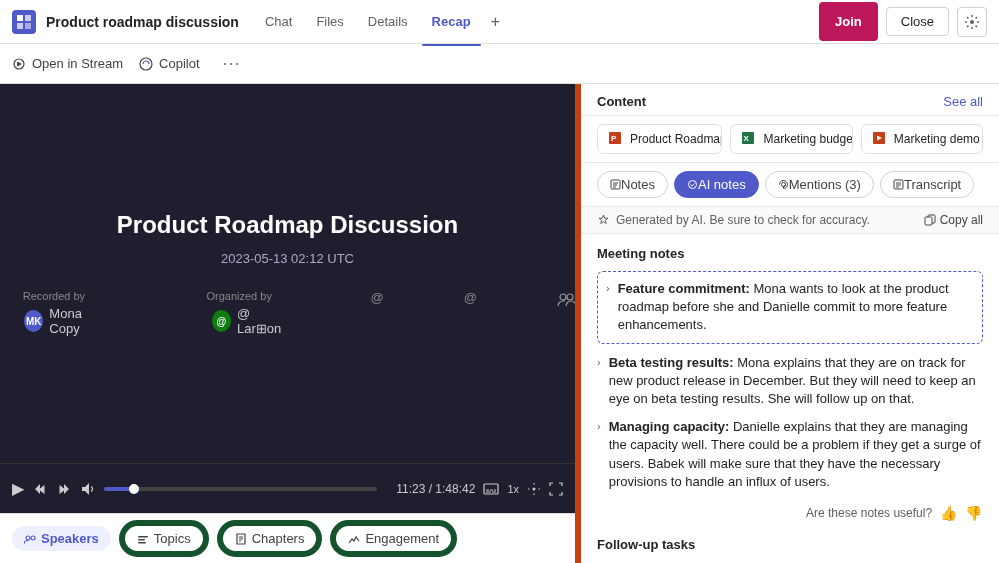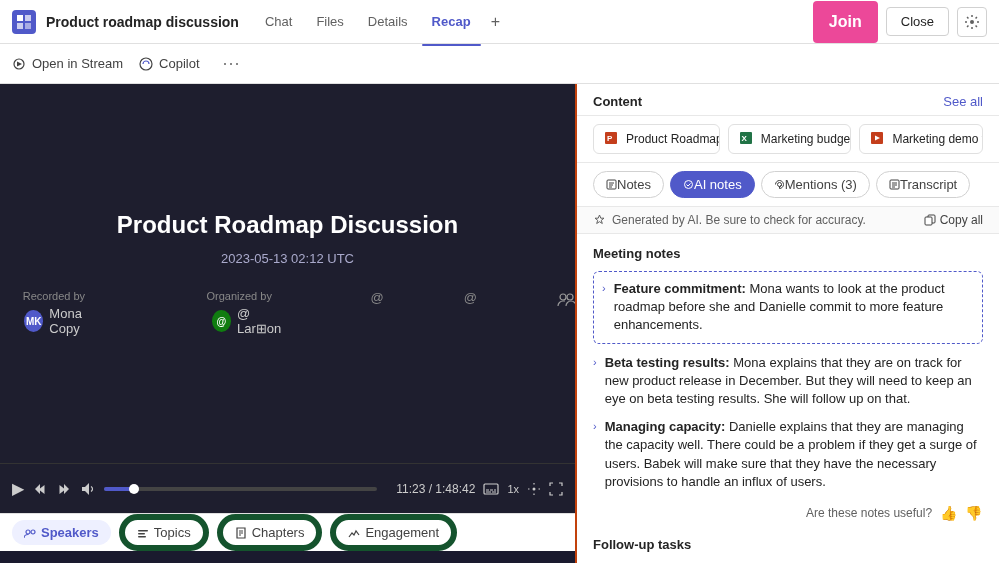--- a/index.html
+++ b/index.html
@@ -26,22 +26,22 @@
       border-radius: 4px; white-space: nowrap; position: relative;
     }
     .nav-tab.active { color: #5059C9; font-weight: 600; }
     .nav-tab.active::after {
       content: ''; position: absolute; bottom: -11px; left: 0; right: 0;
       height: 2px; background: #5059C9; border-radius: 2px;
     }
     .nav-tab-plus { color: #616161; font-size: 16px; cursor: pointer; padding: 4px 6px; }
     .titlebar-actions { display: flex; gap: 8px; margin-left: auto; align-items: center; }
     .btn-join {
-      background: #ec4899; color: white; border: none; padding: 12px 16px;
-      border-radius: 4px; font-size: 16px; cursor: pointer; font-weight: 600;
+      background: #be185d; color: white; border: none; padding: 12px 16px;
+      border-radius: 4px; font-size: 13px; cursor: pointer; font-weight: 600;
     }
     .btn-close {
       background: white; color: #242424; border: 1px solid #d1d1d1; padding: 6px 14px;
       border-radius: 4px; font-size: 13px; cursor: pointer;
     }
     .icon-btn {
       width: 30px; height: 30px; display: flex; align-items: center; justify-content: center;
       border-radius: 4px; cursor: pointer; color: #616161; font-size: 16px; border: 1px solid #d1d1d1;
     }
 
@@ -98,33 +98,33 @@
     .progress-bar-fill { height: 100%; background: #5059C9; border-radius: 2px; width: 11%; }
     .progress-dot {
       width: 10px; height: 10px; background: white; border-radius: 50%;
       position: absolute; top: -3px; left: 11%; transform: translateX(-50%);
     }
     .ctrl-btn { color: #ccc; font-size: 16px; cursor: pointer; display: flex; align-items: center; }
     .time-display { color: #ccc; font-size: 12px; white-space: nowrap; margin-left: 11px; }
 
     
     .video-tabs {
-      height: 38px; background: #fff; border-top: 1px solid #e0e0e0;
+      height: 50px; background: #fff; border-top: 1px solid #e0e0e0;
       display: flex; align-items: center; padding: 0 12px; gap: 8px;
     }
     .vtab {
       padding: 5px 12px; border-radius: 20px; font-size: 13px; cursor: pointer;
       display: flex; align-items: center; gap: 5px; border: none; background: transparent;
     }
     .vtab.active { background: #EEF0FF; color: #5059C9; font-weight: 600; }
     .vtab:not(.active) { color: #424242; border: 6px solid #14532d; }
 
     
     .right-panel {
-      flex: 1; background: #fff; border-left: 2px solid #c2410c;
+      flex: 1; background: #fff; border-left: 6px solid #c2410c;
       display: flex; flex-direction: column; overflow: hidden;
     }
 
     
     .content-header {
       display: flex; align-items: center; justify-content: space-between;
       padding: 10px 16px 6px; border-bottom: 1px solid #e8e8e8;
     }
     .content-title { font-size: 13px; font-weight: 600; color: #242424; }
     .see-all { font-size: 13px; color: #5059C9; cursor: pointer; }

